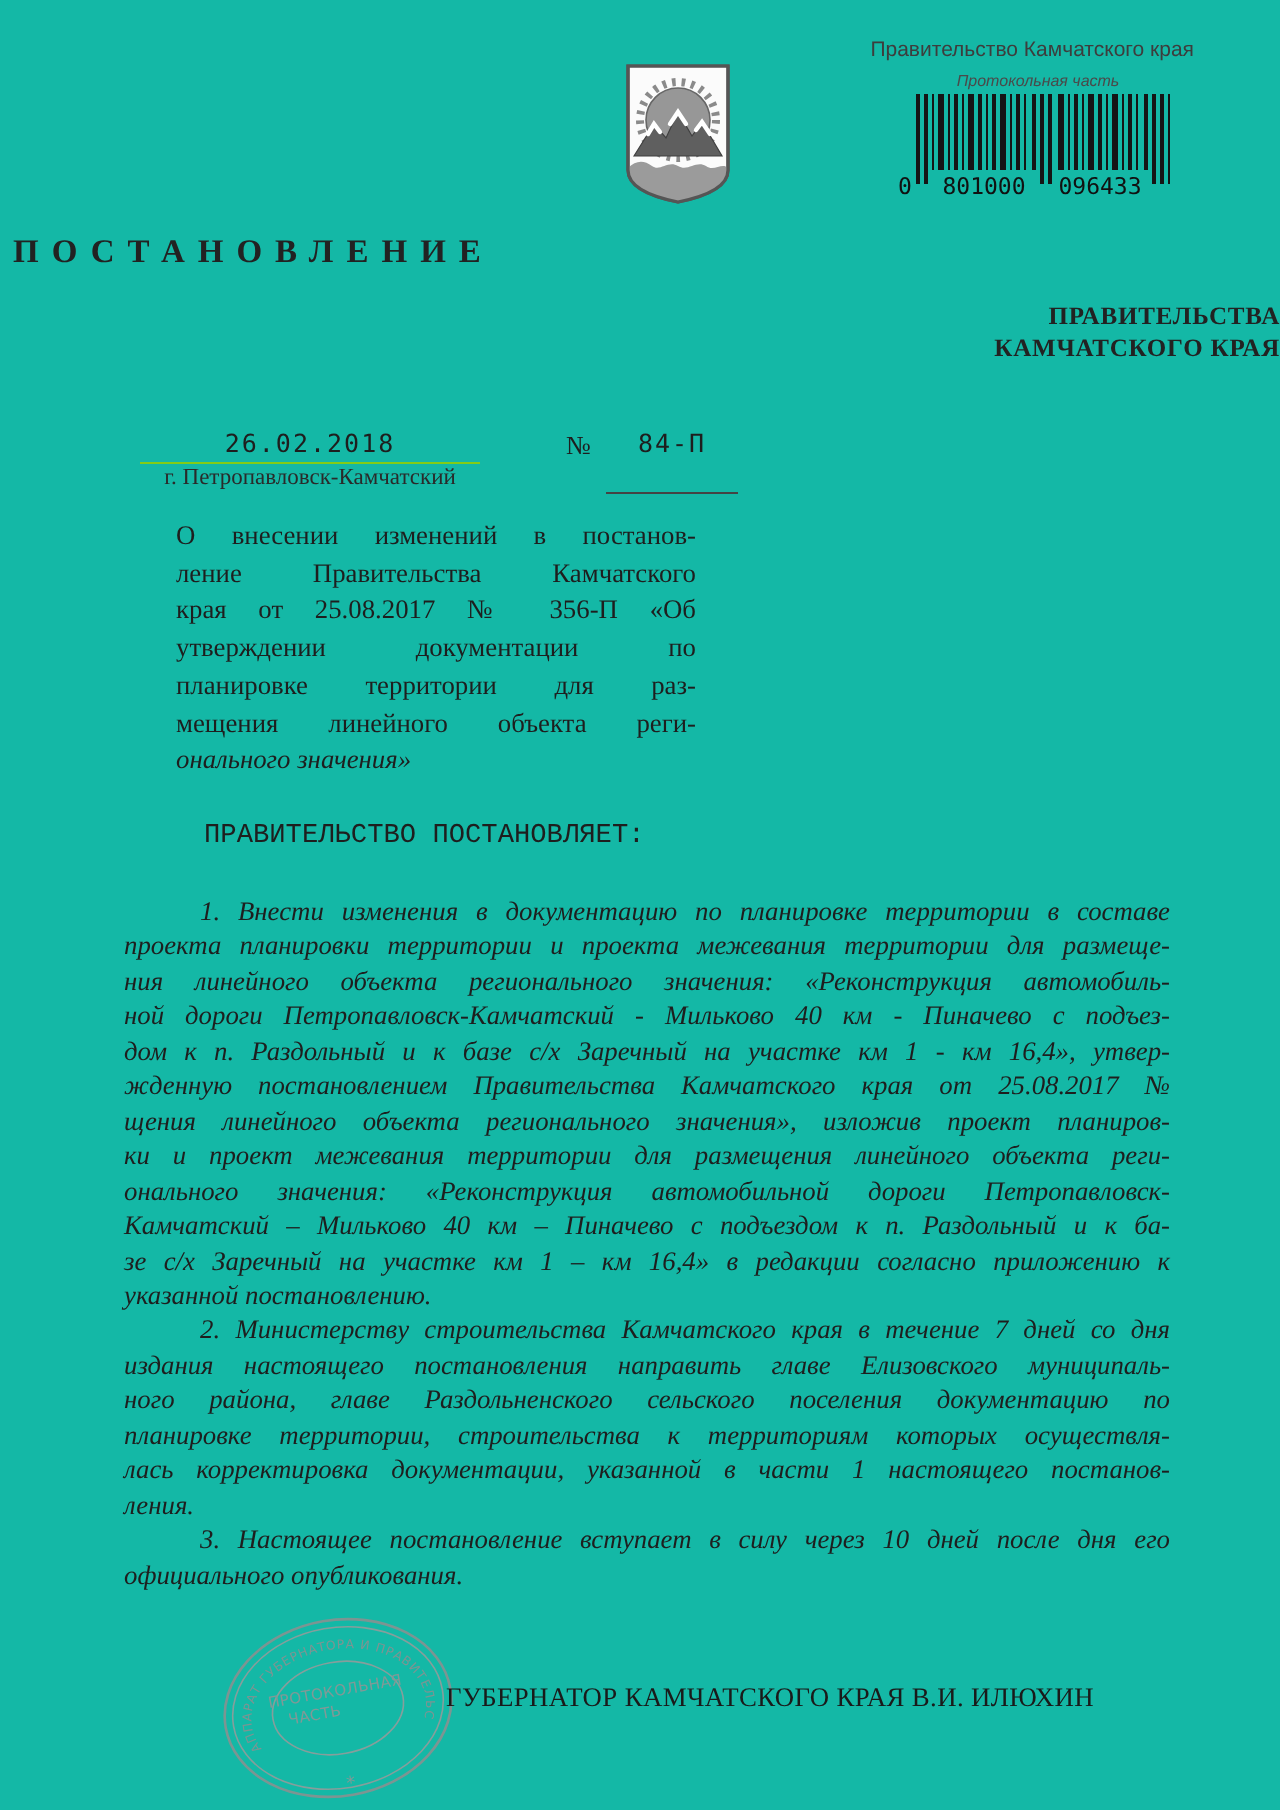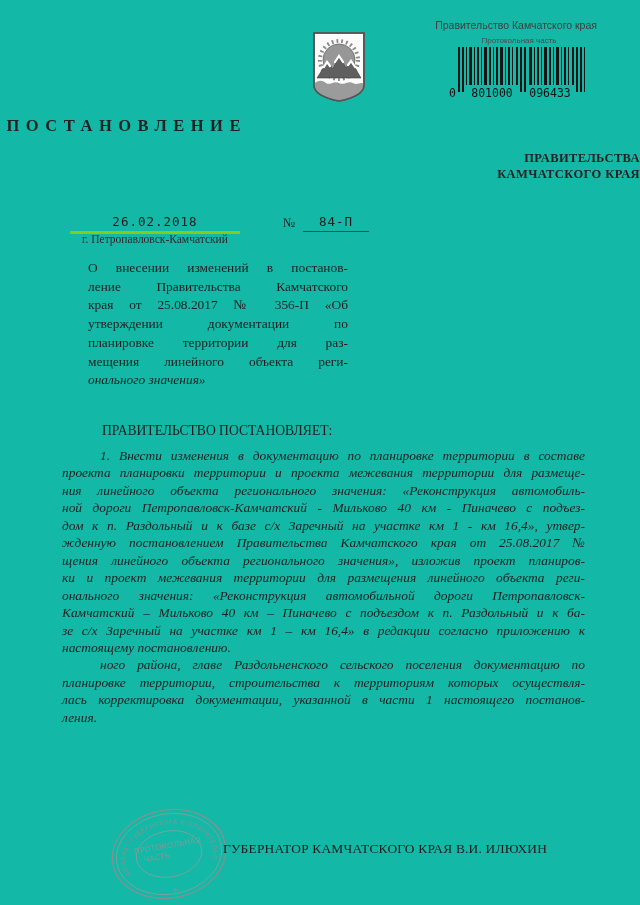--- a/index.html
+++ b/index.html
@@ -6,44 +6,44 @@
   .page {
     position:relative; width:640px; height:905px; margin:0 auto;
     background:#14b8a6; overflow:hidden;
     font-family:"Liberation Serif", serif; color:#1e1e1e;
   }
   .abs { position:absolute; }
 
   .org-name { left:397px; top:19px; width:200px; text-align:right;
     font-family:"Liberation Sans", sans-serif; font-size:10.5px; color:#3d3d3d; }
   .protocol-label { left:448px; top:36px; width:142px; text-align:center;
-    font-family:"Liberation Sans", sans-serif; font-size:8px; color:#4a4a4a; z-index:3; }
+    font-family:"Liberation Sans", sans-serif; font-size:8px; color:#4a4a4a; z-index:3;font-style:italic; }
   .barcode-svg { left:448px; top:42px; z-index:2; }
 
   .emblem-svg { left:310px; top:31px; }
 
   .doc-type { left:0; top:116px; width:640px; text-align:left;
     font-weight:bold; font-size:16.5px; letter-spacing:6.5px; text-indent:6.5px; color:#222; }
   .org-lines { left:0; top:150px; width:640px; text-align:right;
     font-weight:bold; font-size:12.5px; line-height:16px; letter-spacing:0.4px; color:#222; }
 
   .date-field { left:70px; top:214px; width:170px; text-align:center;
     font-family:"DejaVu Sans Mono", monospace; font-size:12.5px; letter-spacing:1px;
-    border-bottom:3px solid #84cc16; padding-bottom:2px; }
+    border-bottom:1px solid #84cc16; padding-bottom:2px; }
   .number-sign { left:283px; top:215px; font-size:13px; }
   .number-field { left:303px; top:214px; width:66px; text-align:center;
     font-family:"DejaVu Sans Mono", monospace; font-size:12.5px; letter-spacing:1px;
-    border-bottom:1px solid #444; padding-bottom:2px; }
+    border-bottom:1px solid #444; padding-bottom:17px; }
   .city { left:70px; top:233px; width:170px; text-align:center; font-size:11.5px; color:#2a2a2a; }
 
   .subject { left:88px; top:259px; width:260px; font-size:13.4px; line-height:18.7px; }
   .subject .line { text-align:justify; text-align-last:justify; }
   .subject .line:last-child { text-align-last:left;font-style:italic; }
 
-  .resolve { left:62px; top:423px; width:523px; font-size:13.6px; text-indent:40px; }
+  .resolve { left:62px; top:411px; width:523px; font-size:13.6px; text-indent:40px;font-family:Liberation Mono, monospace; }
 
   .body-text { left:62px; top:447px; width:523px; font-size:13.4px; line-height:17.45px; }
   .body-text .para .line { text-align:justify; text-align-last:justify;font-style:italic; }
   .body-text .para .line:first-child { text-indent:38px; }
   .body-text .para .line:last-child { text-align-last:left; }
 
   .signature { left:198px; top:841px; font-size:13.4px; letter-spacing:0.2px;
     z-index:2; color:#1a1a1a;margin-left:25px; }
   .stamp-svg { left:106px; top:804px; z-index:1; }
 
@@ -141,27 +141,33 @@
         <div class="line">проекта планировки территории и проекта межевания территории для размеще-</div>
         <div class="line">ния линейного объекта регионального значения: «Реконструкция автомобиль-</div>
         <div class="line">ной дороги Петропавловск-Камчатский - Мильково 40 км - Пиначево с подъез-</div>
         <div class="line">дом к п. Раздольный и к базе с/х Заречный на участке км 1 - км 16,4», утвер-</div>
         <div class="line">жденную постановлением Правительства Камчатского края от 25.08.2017 №</div>
         <div class="line">щения линейного объекта регионального значения», изложив проект планиров-</div>
         <div class="line">ки и проект межевания территории для размещения линейного объекта реги-</div>
         <div class="line">онального значения: «Реконструкция автомобильной дороги Петропавловск-</div>
         <div class="line">Камчатский – Мильково 40 км – Пиначево с подъездом к п. Раздольный и к ба-</div>
         <div class="line">зе с/х Заречный на участке км 1 – км 16,4» в редакции согласно приложению к</div>
-        <div class="line">настоящему постановлению.</div>
+        <div class="line">указанной постановлению.</div>
       </div>
     <div class="para">
+        <div class="line">2. Министерству строительства Камчатского края в течение 7 дней со дня</div>
+        <div class="line">издания настоящего постановления направить главе Елизовского муниципаль-</div>
         <div class="line">ного района, главе Раздольненского сельского поселения документацию по</div>
         <div class="line">планировке территории, строительства к территориям которых осуществля-</div>
         <div class="line">лась корректировка документации, указанной в части 1 настоящего постанов-</div>
         <div class="line">ления.</div>
+      </div>
+    <div class="para">
+        <div class="line">3. Настоящее постановление вступает в силу через 10 дней после дня его</div>
+        <div class="line">официального опубликования.</div>
       </div>
   </div>
 
   <div class="abs signature">ГУБЕРНАТОР КАМЧАТСКОГО КРАЯ В.И. ИЛЮХИН</div>
 
   <svg class="abs stamp-svg" width="126" height="100" viewBox="-63 -50 126 100">
     <g transform="rotate(-10)" opacity="0.85">
       <ellipse cx="0" cy="0" rx="57" ry="44" fill="none" stroke="#8f8f8f" stroke-width="1.3"></ellipse>
       <ellipse cx="0" cy="0" rx="53" ry="40.2" fill="none" stroke="#9a9a9a" stroke-width="0.8"></ellipse>
       <ellipse cx="0" cy="0" rx="33" ry="23" fill="none" stroke="#9a9a9a" stroke-width="0.8"></ellipse>

